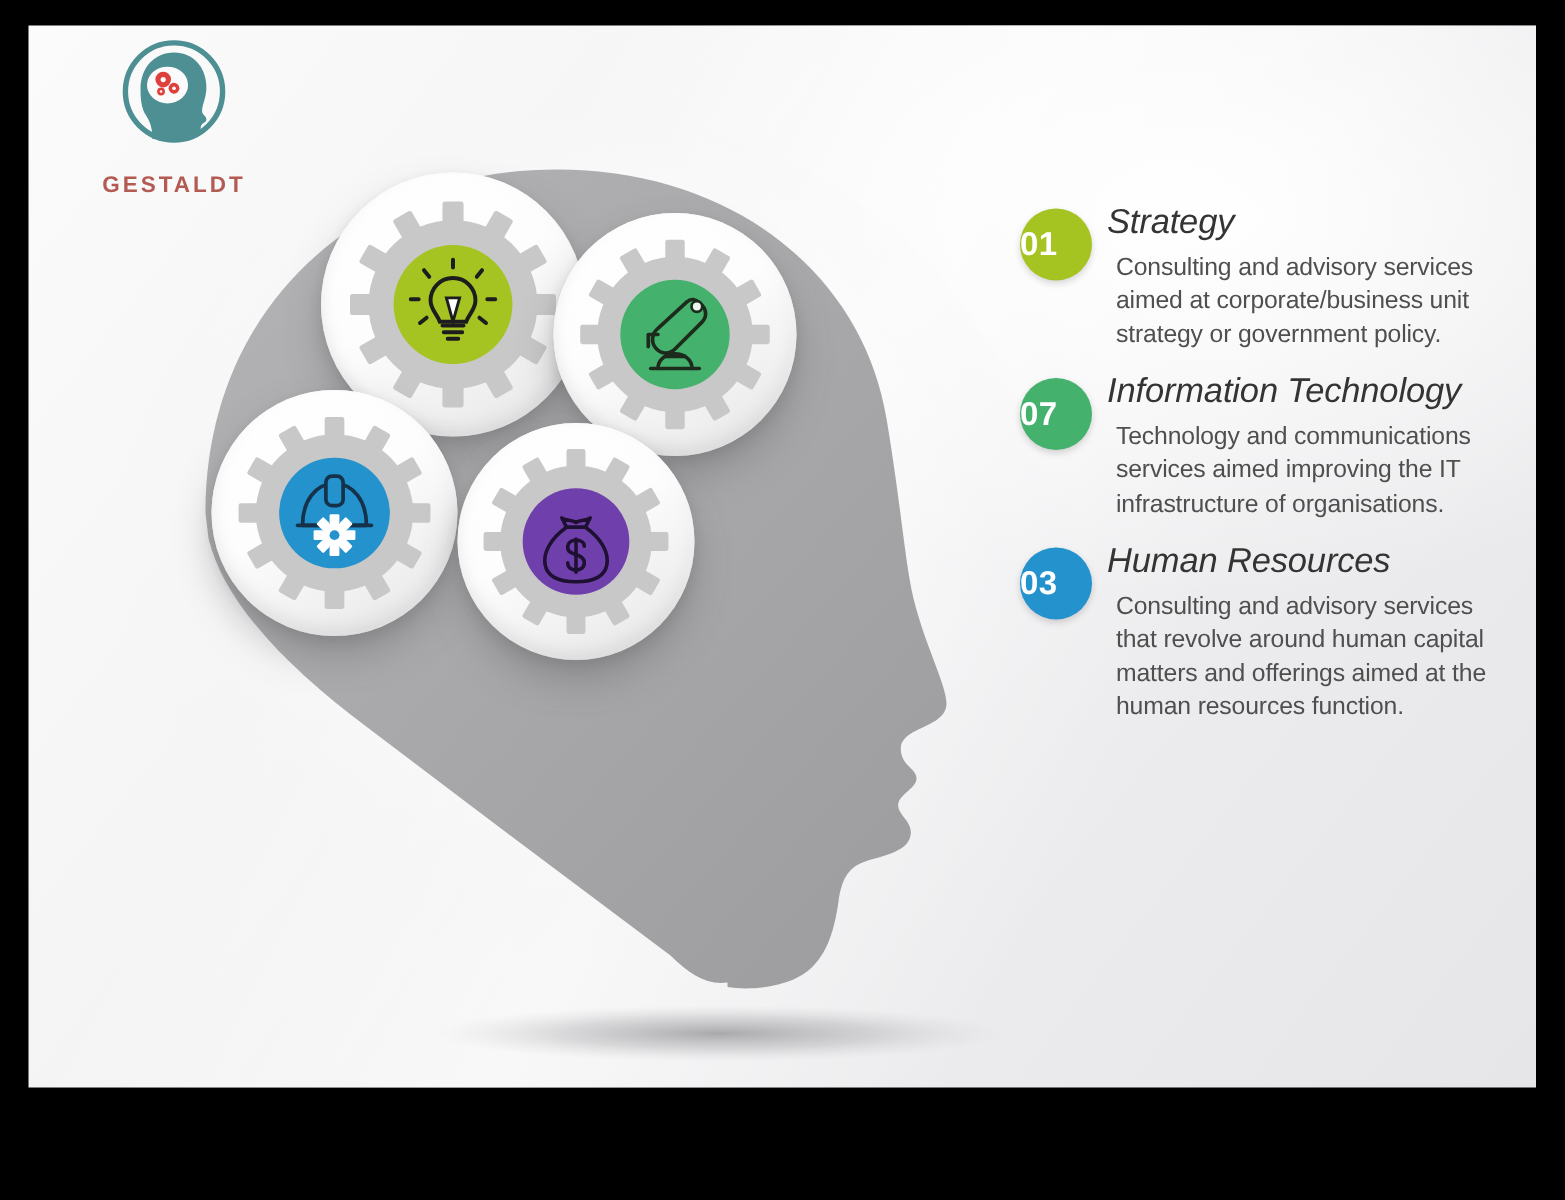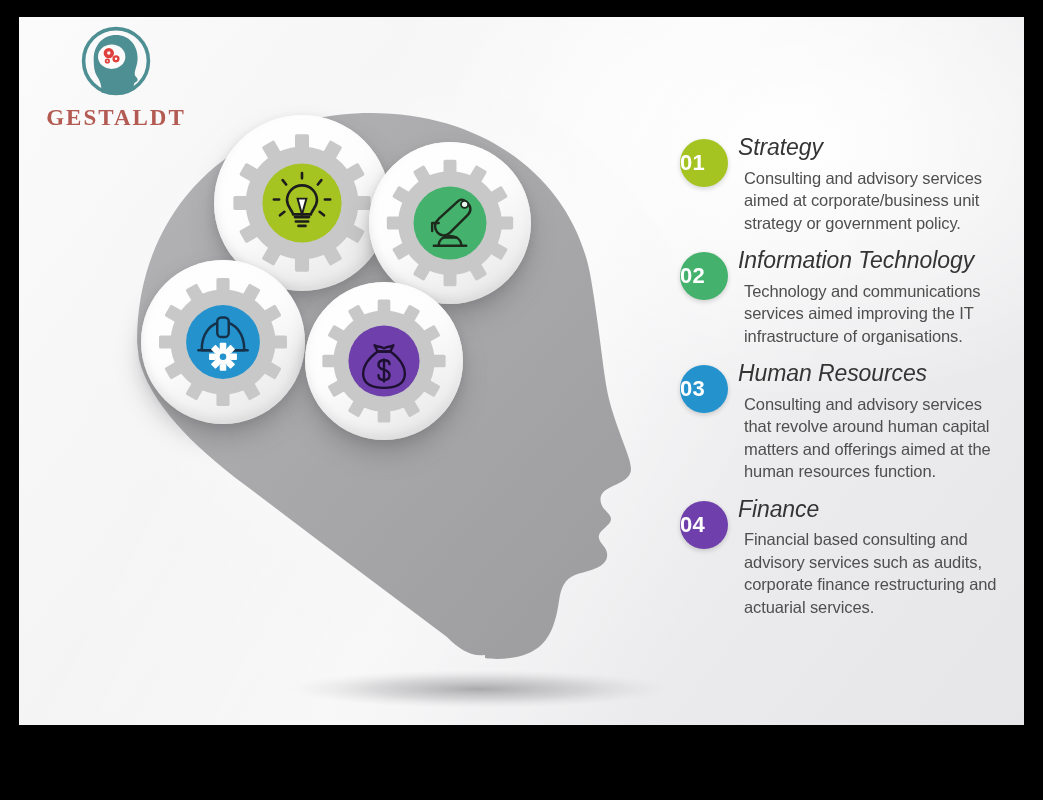--- a/index.html
+++ b/index.html
@@ -60,26 +60,26 @@
     z-index: 6;
     text-align: center;
   }
   #logo-mark {
     width: 72px;
     height: 72px;
     margin: 0 auto;
     display: block;
   }
   #logo-word {
-    margin-top: 8px;
-    font-size: 23px;
+    margin-top: 18px;
+    font-size: 15px;
     font-weight: bold;
     letter-spacing: 2.0px;
     color: #b35b53;
-    font-family: Liberation Serif, serif;
+    font-family: Liberation Sans, sans-serif;
   }
 
   
   #head-layer {
     position: absolute;
     left: 0;
     top: 0;
     width: 1005px;
     height: 708px;
     z-index: 1;
@@ -380,33 +380,28 @@
 
     <div id="list">
 
       <div class="item">
         <div class="badge" style="background:#a5c422;">01</div>
         <h2 class="item-title">Strategy</h2>
         <p class="item-desc">Consulting and advisory services aimed at corporate/business unit strategy or government policy.</p>
       </div>
 
       <div class="item">
-        <div class="badge" style="background:#44b16d;">02</div>
+        <div class="badge" style="background:#44b16d;">07</div>
         <h2 class="item-title">Information Technology</h2>
         <p class="item-desc">Technology and communications services aimed improving the IT infrastructure of organisations.</p>
       </div>
 
       <div class="item">
         <div class="badge" style="background:#2392cd;">03</div>
         <h2 class="item-title">Human Resources</h2>
         <p class="item-desc">Consulting and advisory services that revolve around human capital matters and offerings aimed at the human resources function.</p>
       </div>
 
-      <div class="item">
-        <div class="badge" style="background:#6f3fab;">04</div>
-        <h2 class="item-title">Finance</h2>
-        <p class="item-desc">Financial based consulting and advisory services such as audits, corporate finance restructuring and actuarial services.</p>
-      </div>
 
     </div>
 
   </div>
 </div>
 
 </body></html>

